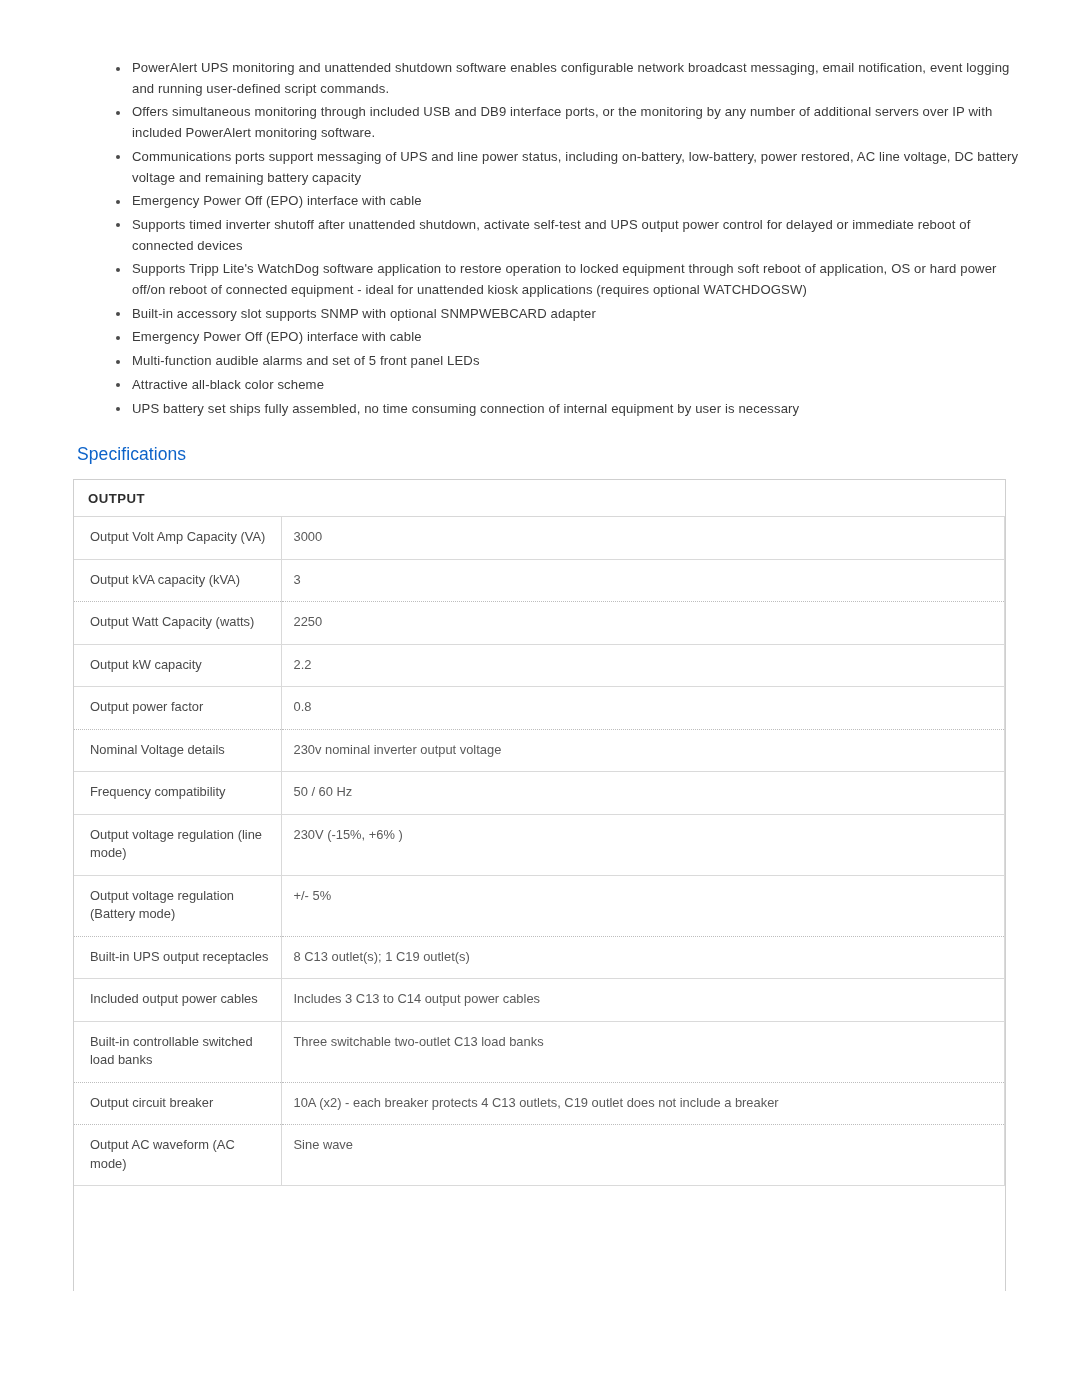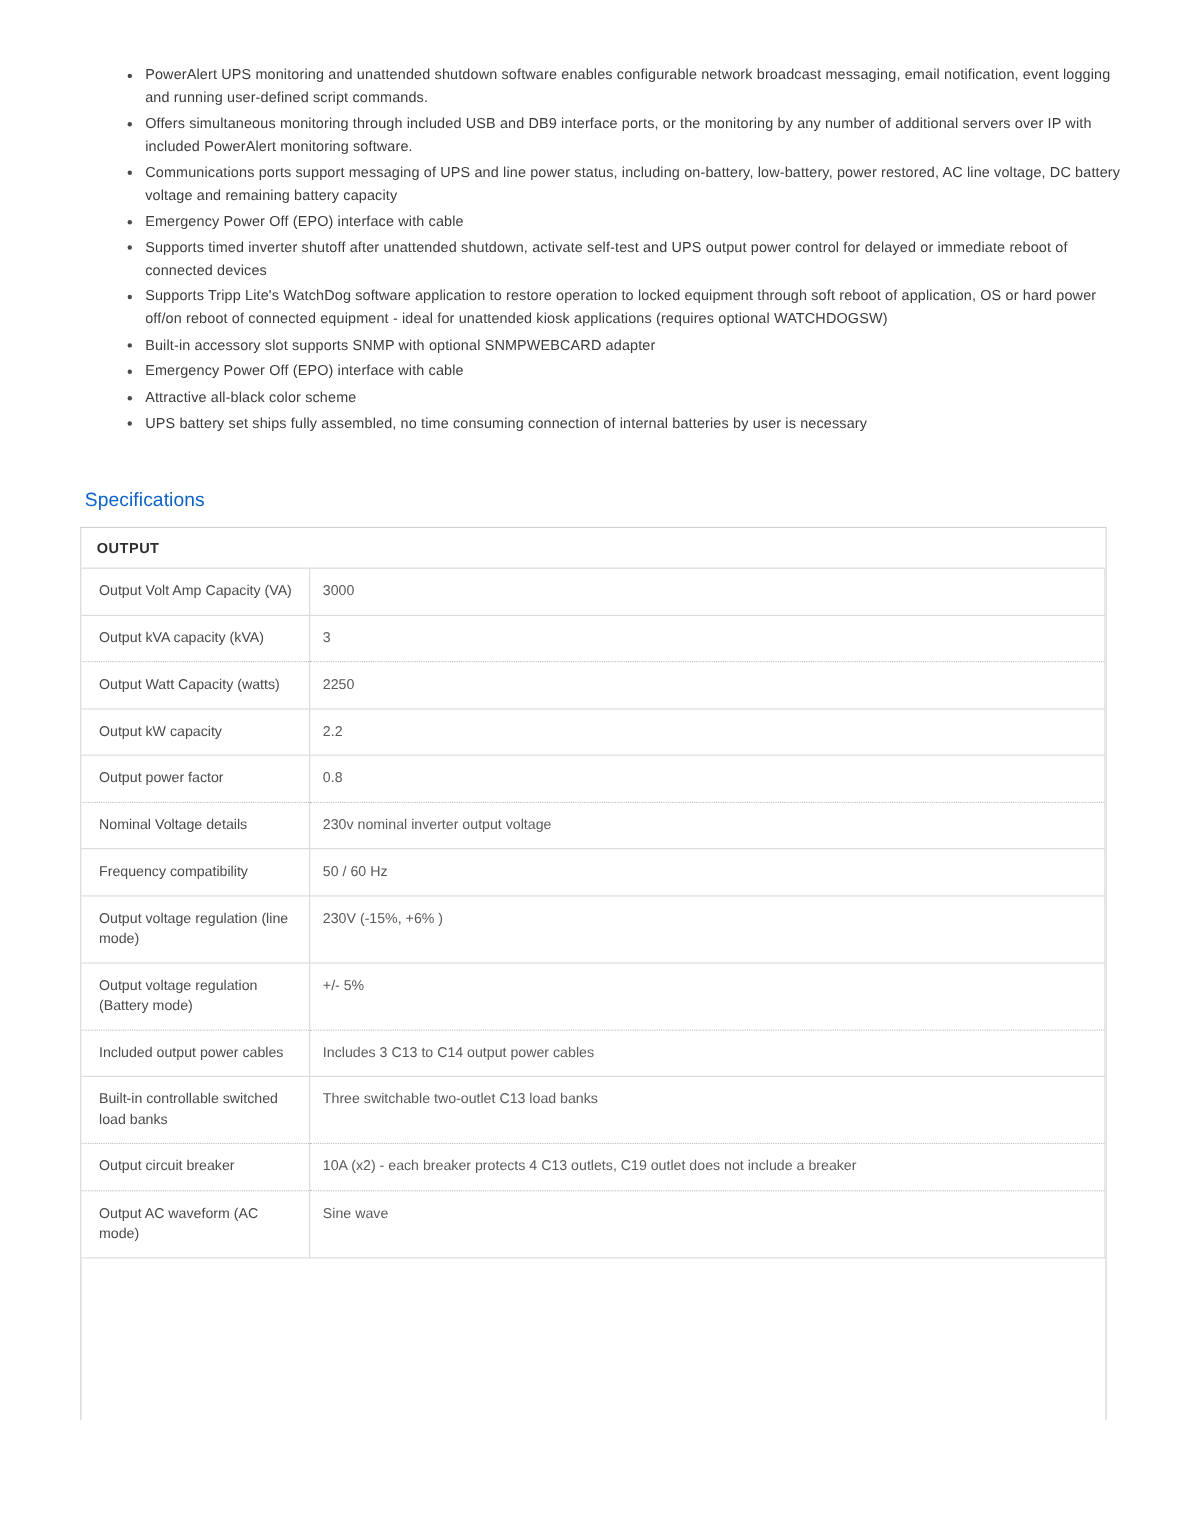--- a/index.html
+++ b/index.html
@@ -134,22 +134,23 @@
 
   <ul class="features">
       <li class="feature-item"><span class="bullet"></span><span>PowerAlert UPS monitoring and unattended shutdown software enables configurable network broadcast messaging, email notification, event logging and running user-defined script commands.</span></li>
       <li class="feature-item"><span class="bullet"></span><span>Offers simultaneous monitoring through included USB and DB9 interface ports, or the monitoring by any number of additional servers over IP with included PowerAlert monitoring software.</span></li>
       <li class="feature-item"><span class="bullet"></span><span>Communications ports support messaging of UPS and line power status, including on-battery, low-battery, power restored, AC line voltage, DC battery voltage and remaining battery capacity</span></li>
       <li class="feature-item"><span class="bullet"></span><span>Emergency Power Off (EPO) interface with cable</span></li>
       <li class="feature-item"><span class="bullet"></span><span>Supports timed inverter shutoff after unattended shutdown, activate self-test and UPS output power control for delayed or immediate reboot of connected devices</span></li>
       <li class="feature-item"><span class="bullet"></span><span>Supports Tripp Lite's WatchDog software application to restore operation to locked equipment through soft reboot of application, OS or hard power off/on reboot of connected equipment - ideal for unattended kiosk applications (requires optional WATCHDOGSW)</span></li>
       <li class="feature-item"><span class="bullet"></span><span>Built-in accessory slot supports SNMP with optional SNMPWEBCARD adapter</span></li>
       <li class="feature-item"><span class="bullet"></span><span>Emergency Power Off (EPO) interface with cable</span></li>
+      <li class="feature-item"><span class="bullet"></span><span>Multi-function audible alarms and set of 5 front panel LEDs</span></li>
       <li class="feature-item"><span class="bullet"></span><span>Attractive all-black color scheme</span></li>
-      <li class="feature-item"><span class="bullet"></span><span>UPS battery set ships fully assembled, no time consuming connection of internal batteries by user is necessary</span></li>
+      <li class="feature-item"><span class="bullet"></span><span>UPS battery set ships fully assembled, no time consuming connection of internal equipment by user is necessary</span></li>
     </ul>
 
   <div class="spec-heading">Specifications</div>
 
   <div class="spec-table-wrap">
     <table class="spec-table">
       <colgroup>
         <col class="c-label">
         <col class="c-value">
       </colgroup>
@@ -187,20 +188,24 @@
           </tr>
           <tr class="spec-row sep-solid">
             <td class="label">Output voltage regulation (line mode)</td>
             <td class="value">230V (-15%, +6% )</td>
           </tr>
           <tr class="spec-row sep-dotted">
             <td class="label">Output voltage regulation (Battery mode)</td>
             <td class="value">+/- 5%</td>
           </tr>
           <tr class="spec-row sep-solid">
+            <td class="label">Built-in UPS output receptacles</td>
+            <td class="value">8 C13 outlet(s); 1 C19 outlet(s)</td>
+          </tr>
+          <tr class="spec-row sep-solid">
             <td class="label">Included output power cables</td>
             <td class="value">Includes 3 C13 to C14 output power cables</td>
           </tr>
           <tr class="spec-row sep-dotted">
             <td class="label">Built-in controllable switched load banks</td>
             <td class="value">Three switchable two-outlet C13 load banks</td>
           </tr>
           <tr class="spec-row sep-dotted">
             <td class="label">Output circuit breaker</td>
             <td class="value">10A (x2) - each breaker protects 4 C13 outlets, C19 outlet does not include a breaker</td>

